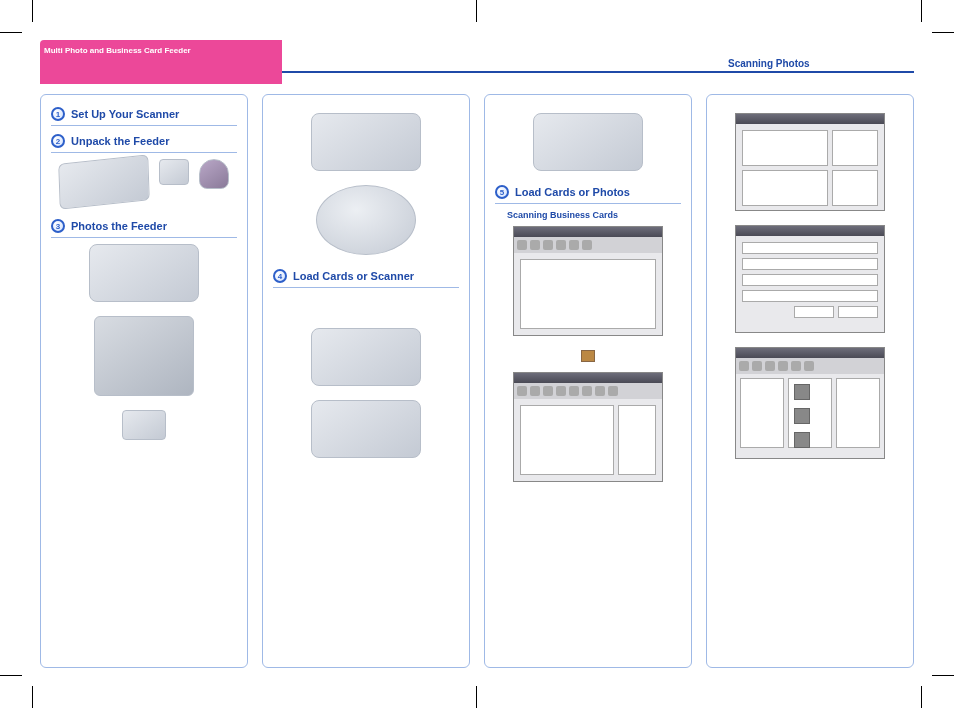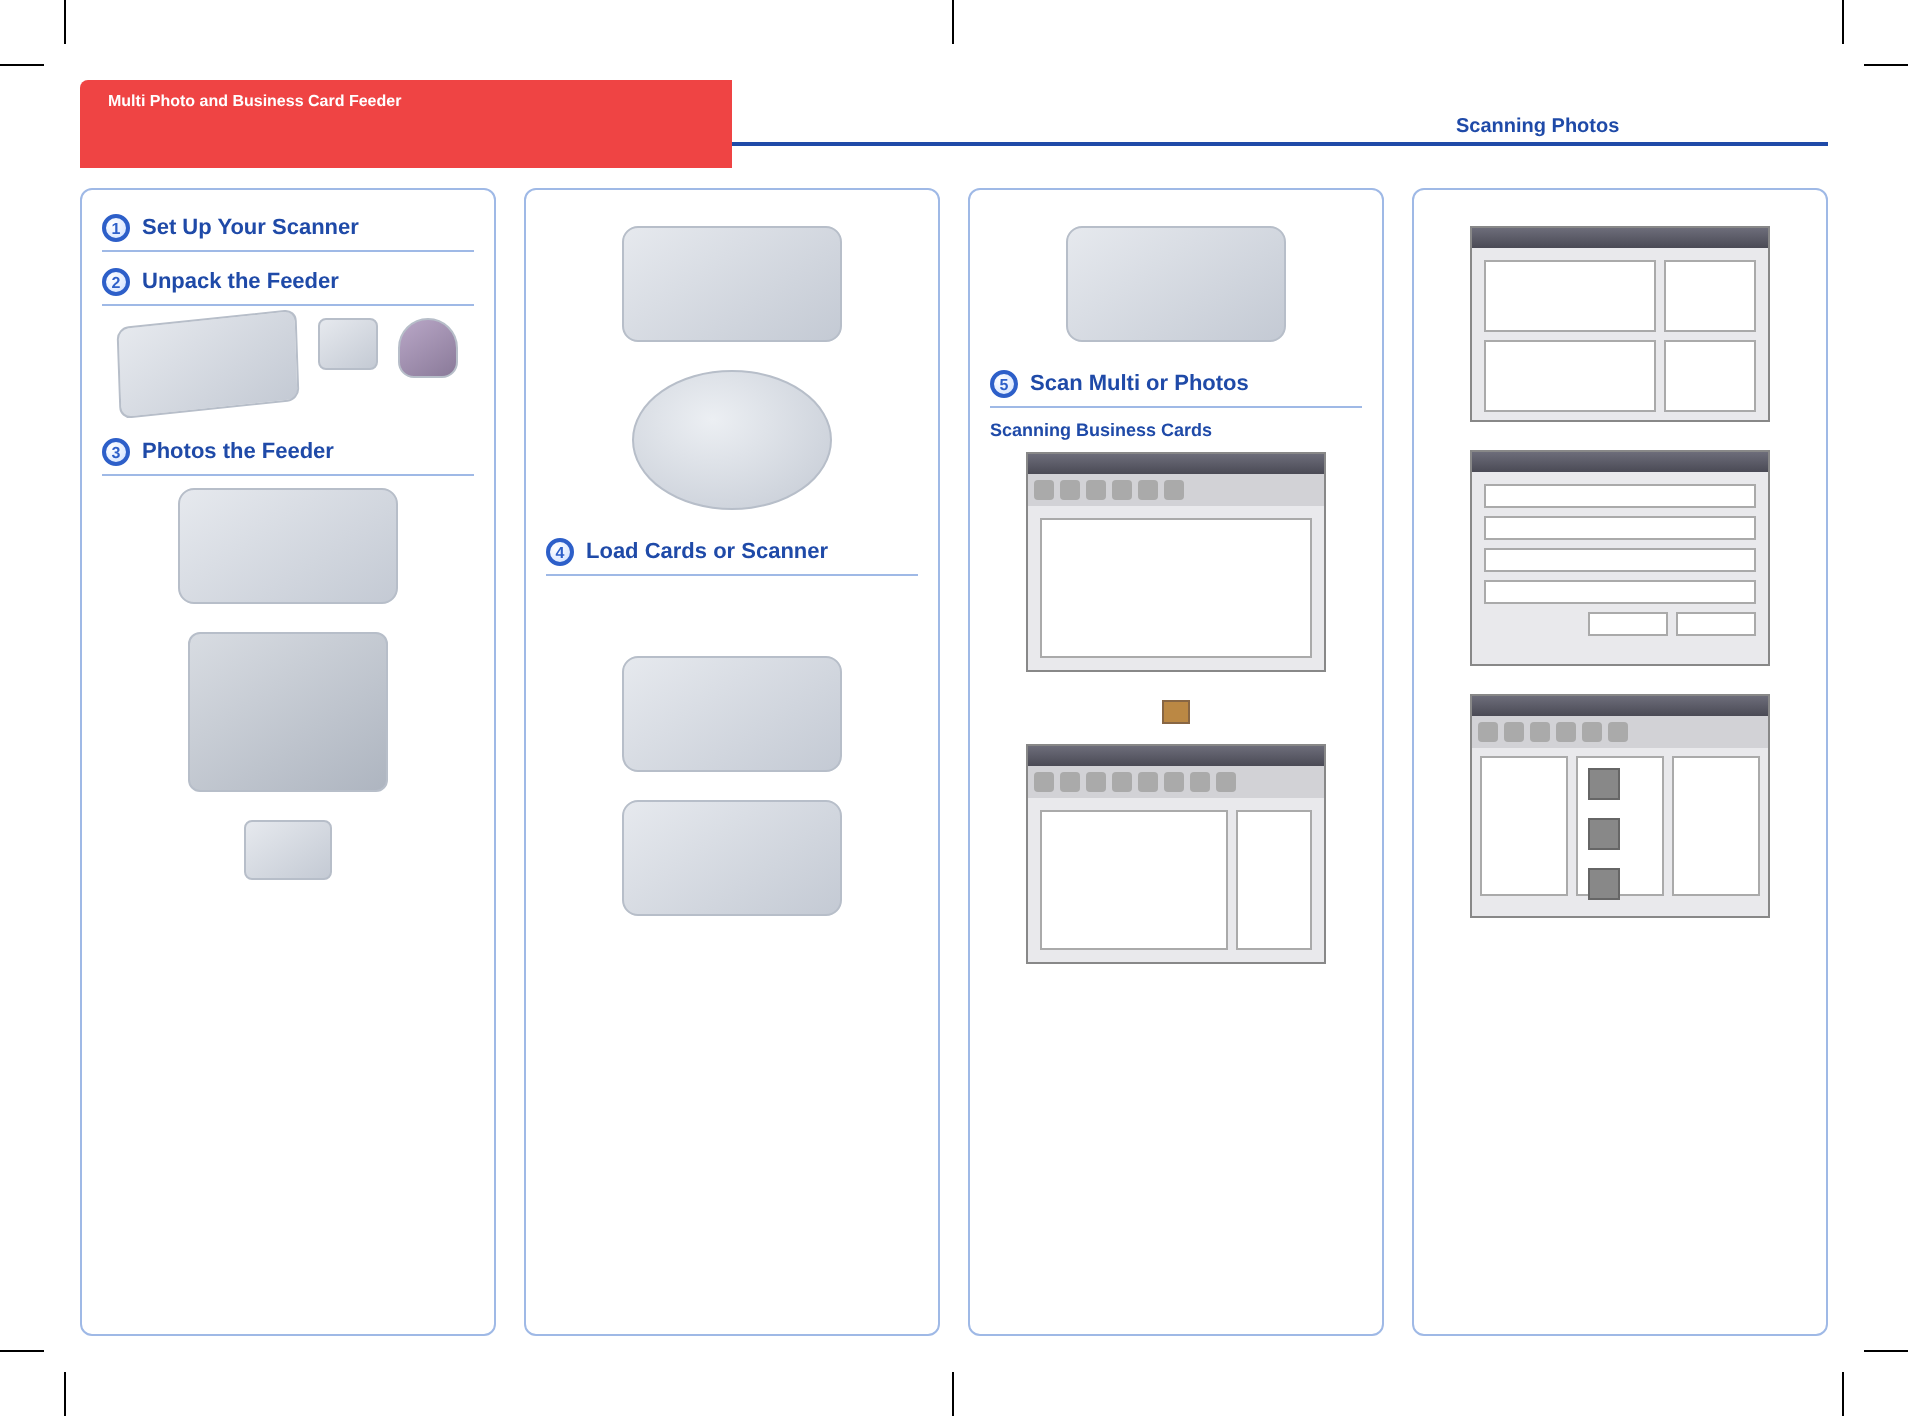--- a/index.html
+++ b/index.html
@@ -32,24 +32,24 @@
     background: #fff;
     display: flex;
     flex-direction: column;
   }
   .header {
     display: flex;
     align-items: stretch;
     height: 44px;
   }
   .header-blue {
-    background: #ef4444;
+    background: #ec4899;
     color: #fff;
-    padding: 6px 14px 6px 14px;
-    width: 326px;
+    padding: 6px 14px 6px 4px;
+    width: 242px;
     border-top-left-radius: 4px;
     border-top-right-radius: 0;
   }
   .header-blue .sub {
     font-size: 8px;
     font-weight: bold;
   }
   .header-blue .title {
     font-size: 14px;
     font-weight: bold;
@@ -114,21 +114,21 @@
   .step-title {
     font-size: 11px;
     font-weight: bold;
     color: #1f4aa8;
     text-align: right;
   }
   .subheading {
     font-size: 9px;
     font-weight: bold;
     color: #1f4aa8;
-    margin: 6px 0 4px 0;
+    margin: 6px 0 4px 12px;
   }
 
   .illus-row {
     display: flex;
     justify-content: center;
     gap: 10px;
     flex-wrap: wrap;
     margin: 6px 0 14px 0;
   }
   .illus {
@@ -267,21 +267,21 @@
     </div>
 
     <div class="col">
       <div class="illus-row">
         <div class="illus big"></div>
       </div>
 
       <div class="step">
         <div class="step-head">
           <div class="step-num">5</div>
-          <div class="step-title">Scan Multi or Photos</div>
+          <div class="step-title">Load Cards or Photos</div>
         </div>
         <div class="subheading">Scanning Business Cards</div>
 
         <div class="screenshot">
           <div class="titlebar"></div>
           <div class="iconrow">
               <span></span>
               <span></span>
               <span></span>
               <span></span>

